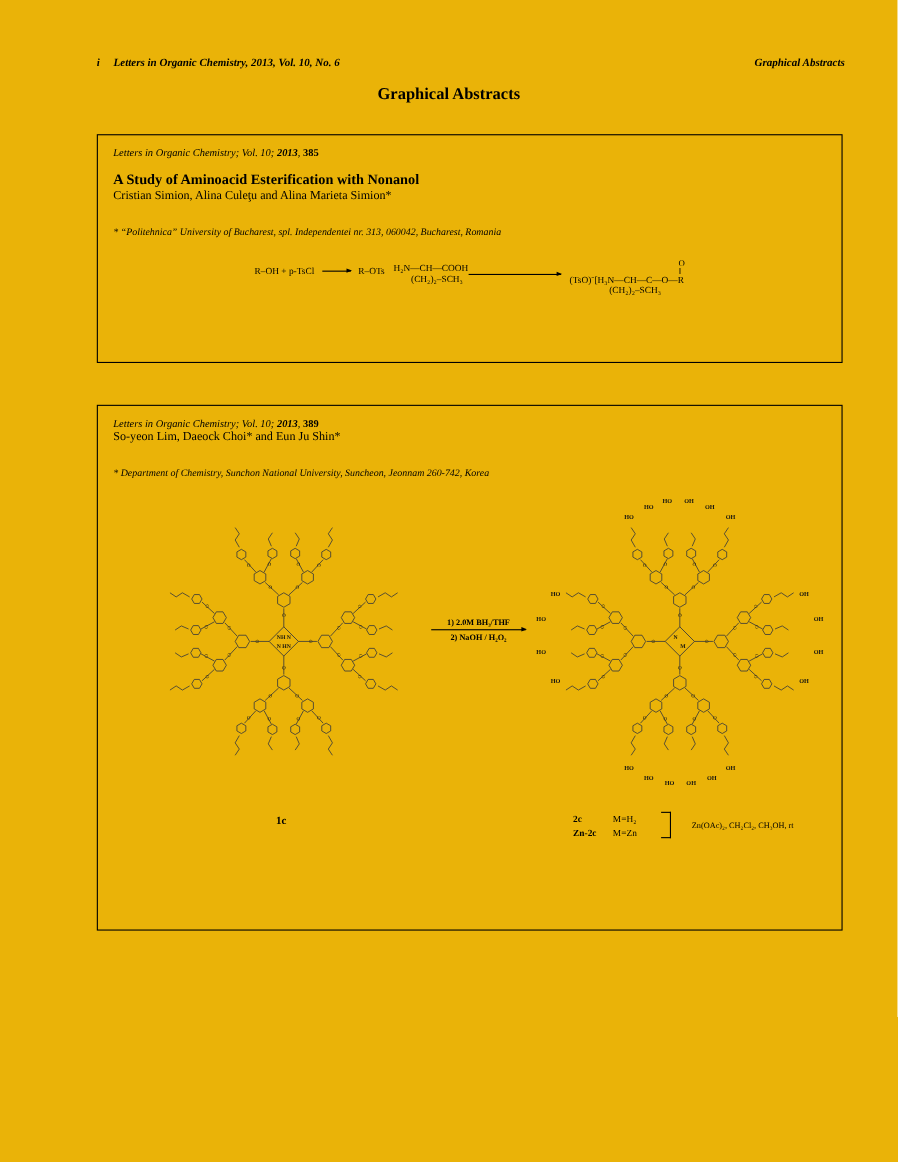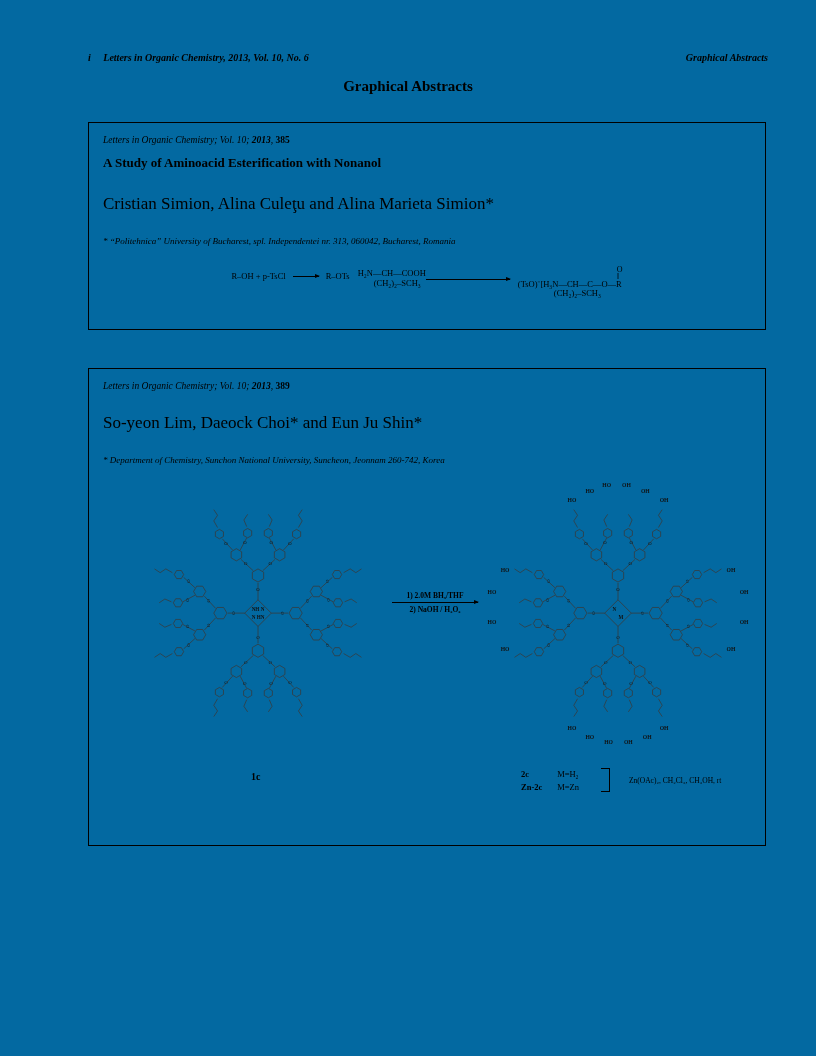--- a/index.html
+++ b/index.html
@@ -1,16 +1,16 @@
 <!DOCTYPE html>
 <html><head>
 <meta charset="utf-8">
 <style>
   html,body{margin:0;padding:0;background:#fff;}
-  .page{position:relative;width:816px;height:1056px;background:#0369a1;
+  .page{position:relative;width:816px;height:1056px;background:#eab308;
         font-family:"Liberation Serif", serif;color:#000;overflow:hidden;}
 
   
   .run-head{position:absolute;top:52px;left:88px;width:680px;display:flex;
             justify-content:space-between;font-size:10px;font-weight:bold;font-style:italic;}
   .page-num{font-style:italic;margin-right:10px;}
 
   .main-title{position:absolute;top:78px;left:0;width:100%;text-align:center;
               font-size:15px;font-weight:bold;}
 
@@ -19,21 +19,21 @@
            padding:12px 14px 10px 14px;}
   .abs-box.box1{top:122px;height:208px;}
   .abs-box.box2{top:368px;height:478px;}
 
   .jref{text-align:left;font-size:9.5px;font-style:italic;}
   .jref b{font-style:italic;}
   .jref .pg{font-style:normal;font-weight:bold;}
 
   .abs-title{font-size:13px;font-weight:bold;margin-top:9px;line-height:1.35;}
   .box2 .abs-title{text-align:justify;}
-  .authors{font-size:17px;margin-top:22px;}
+  .authors{font-size:11px;}
   .affil{font-size:9px;font-style:italic;margin-top:22px;}
 
   
   .scheme1{margin-top:14px;display:flex;justify-content:center;align-items:center;
            font-size:8.5px;white-space:nowrap;}
   .sm-arrow{display:inline-block;width:26px;height:0;border-top:0.9px solid #000;
             position:relative;margin:0 7px;}
   .sm-arrow::after,.over-line::after,.rx-line::after{content:"";position:absolute;right:-1px;top:-3px;
             border-left:5px solid #000;border-top:2.6px solid transparent;border-bottom:2.6px solid transparent;}
   .over-arrow{display:inline-flex;align-items:center;margin:0 8px;position:relative;top:3px;}

